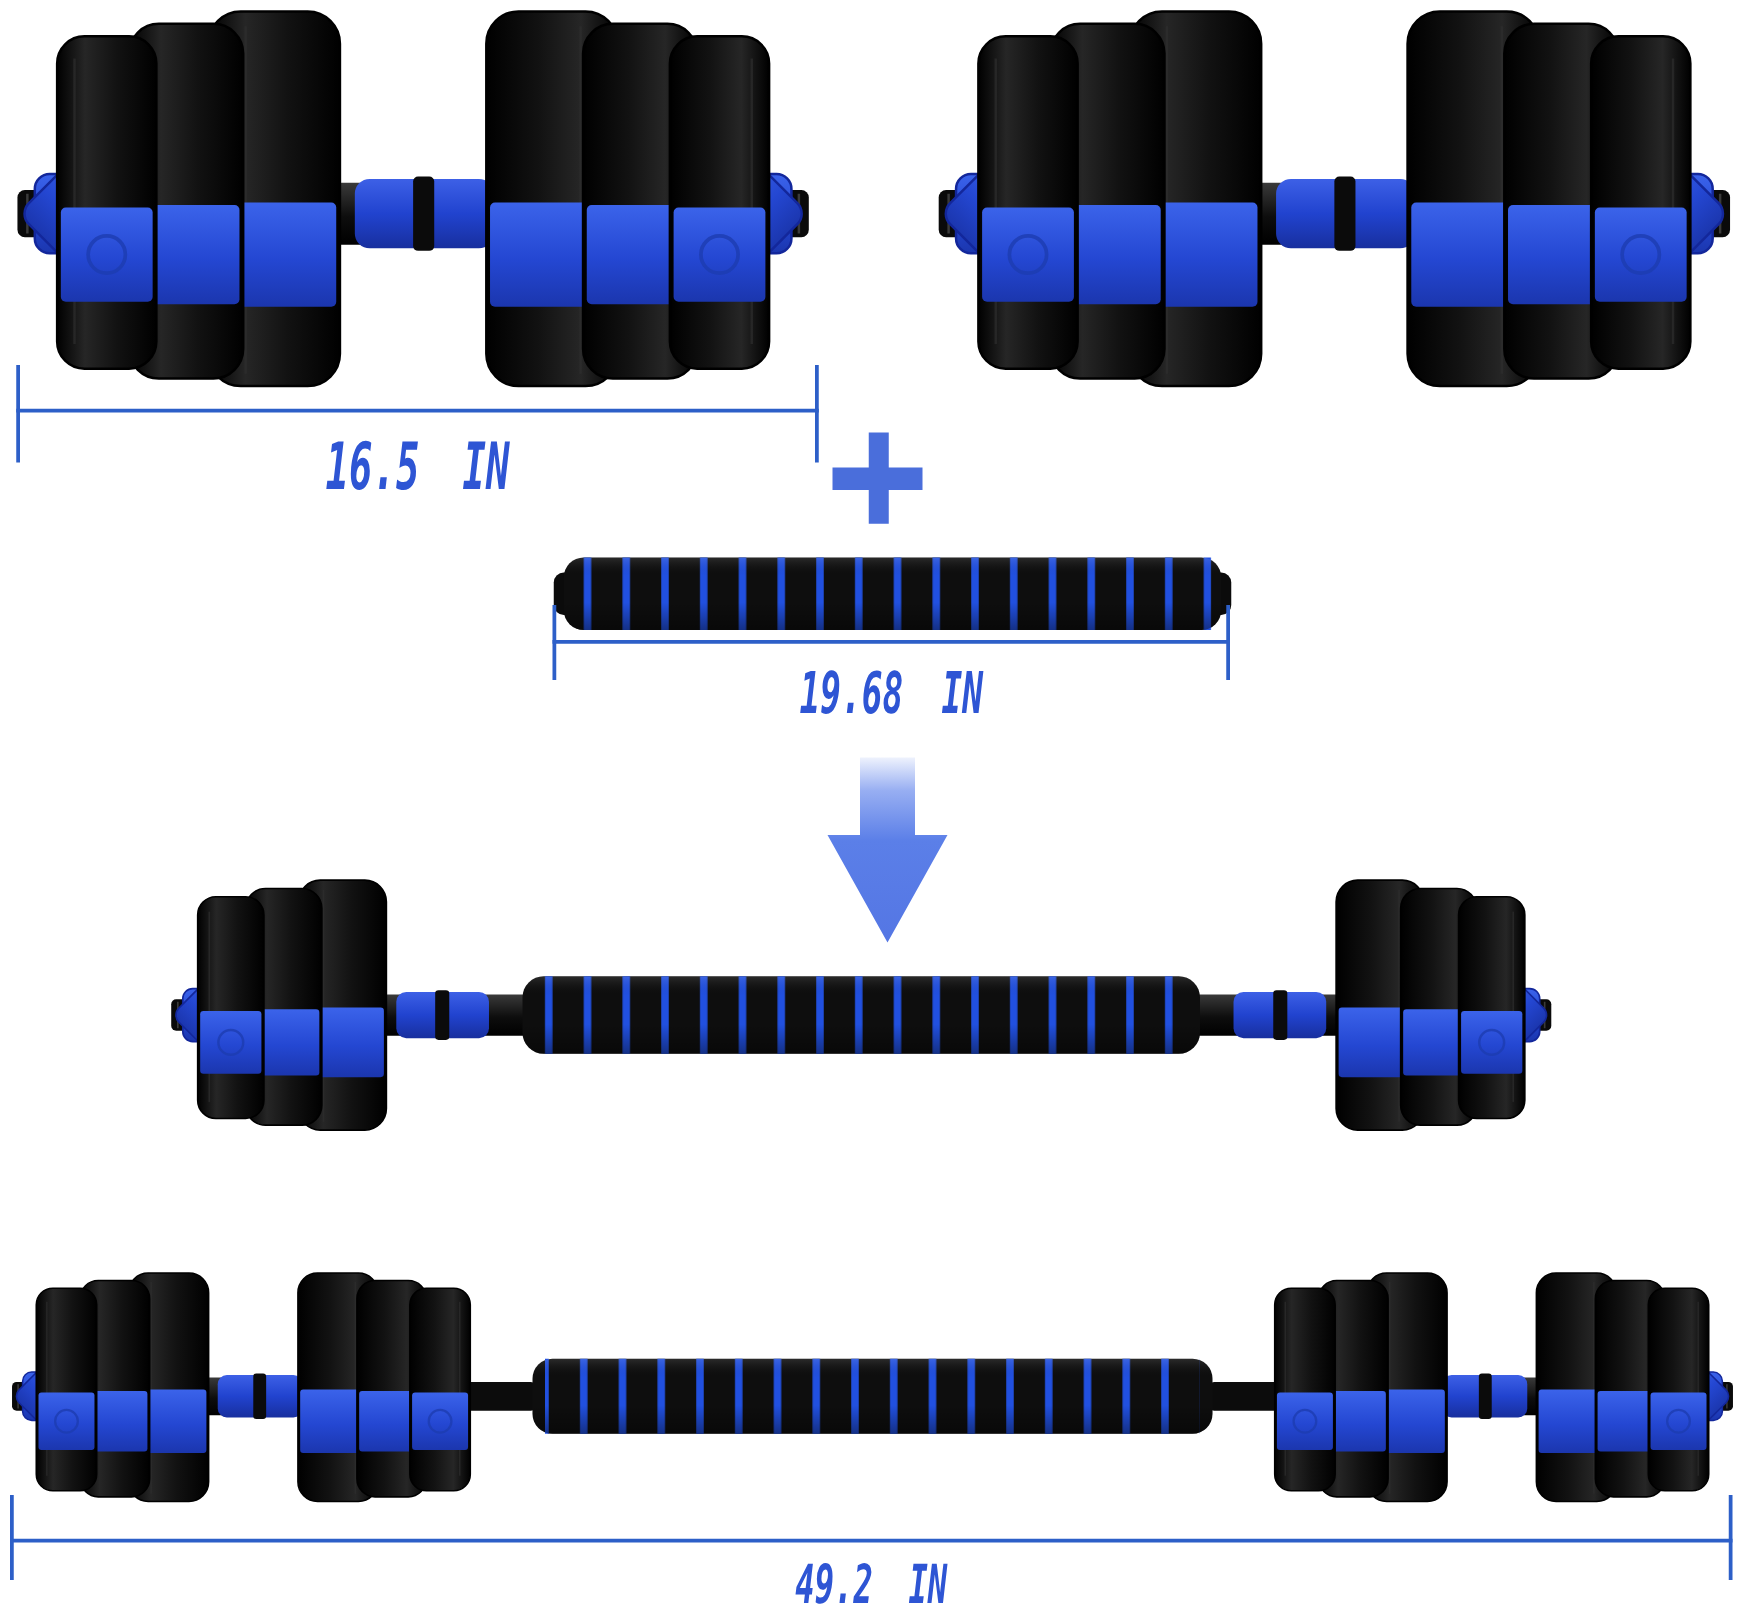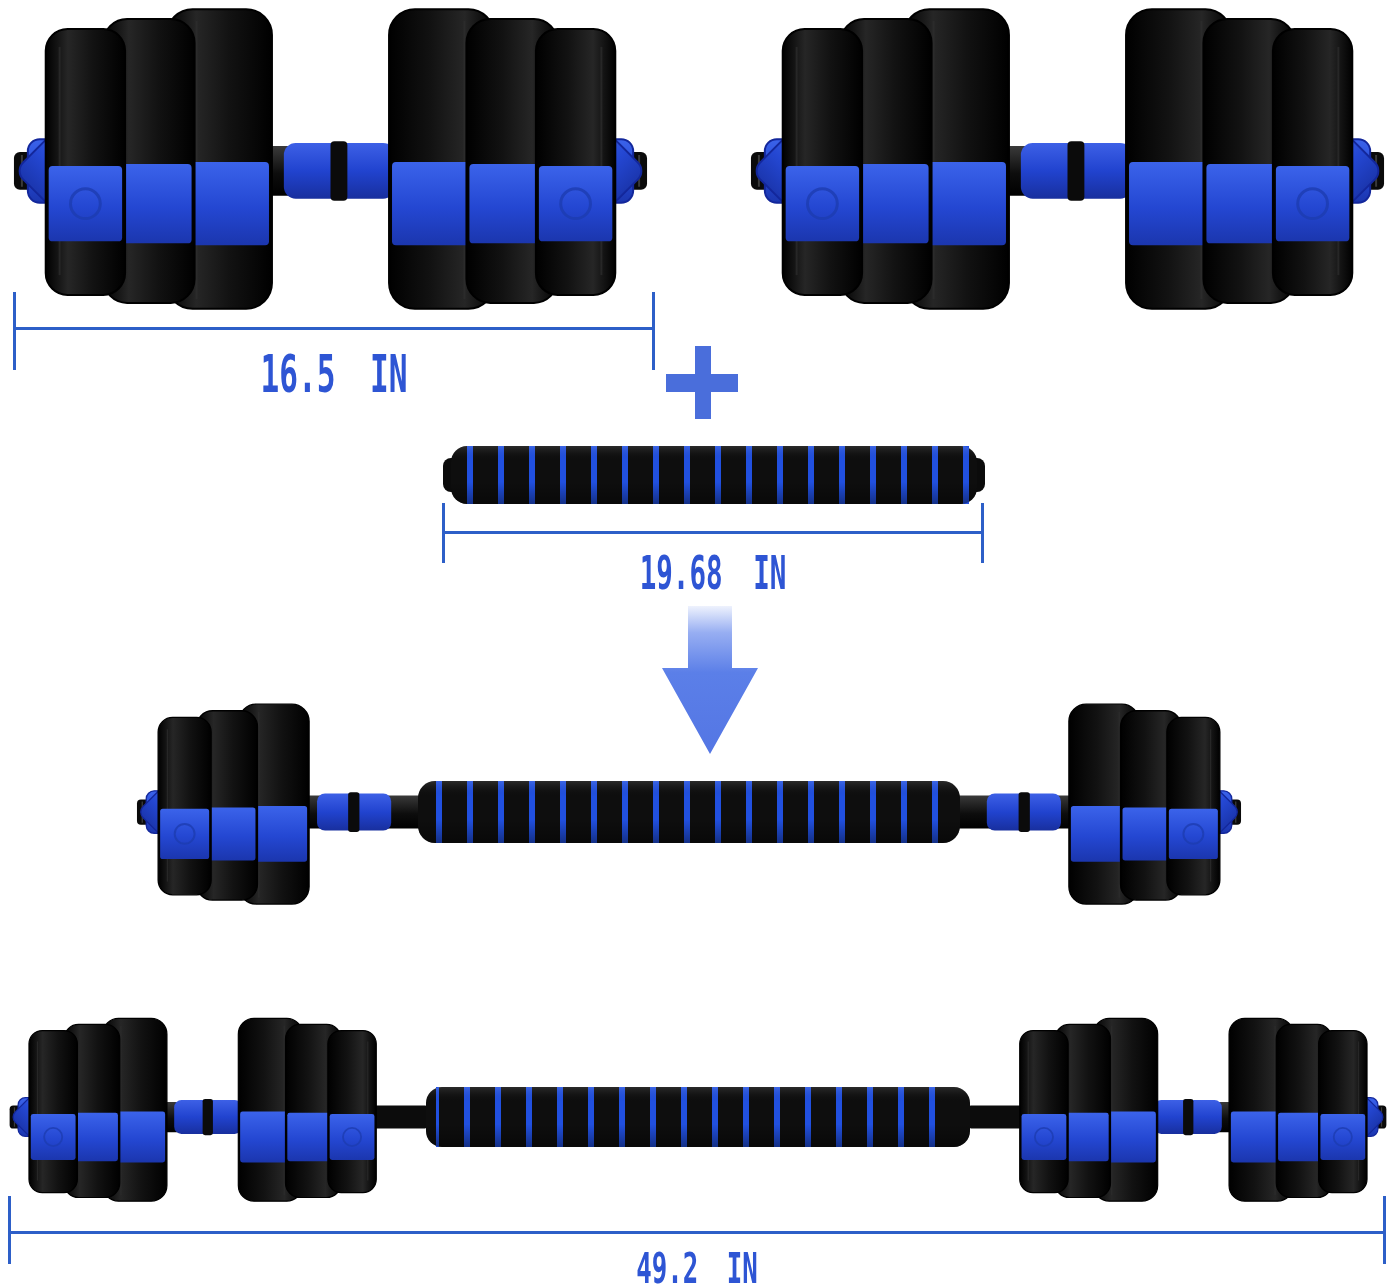--- a/index.html
+++ b/index.html
@@ -1,19 +1,19 @@
 <!DOCTYPE html>
 <html><head>
 <meta charset="utf-8">
 <title></title>
 <style>
   html,body{margin:0;padding:0;background:#fff;}
   .canvas{
     position:relative;width:1396px;height:1288px;background:#ffffff;
-    overflow:hidden;font-family:"Liberation Sans",sans-serif;
+    overflow:hidden;font-family:"Liberation Sans",sans-serif;font-style:italic;
   }
   .abs{position:absolute;}
   svg{display:block;overflow:visible;}
   
   .dim{position:absolute;}
   .dim .line{position:absolute;left:0;height:3px;background:#2d5fc8;}
   .dim .tick{position:absolute;top:0;width:3px;background:#2d5fc8;}
   .dim .label{
     position:absolute;left:0;width:100%;text-align:center;
     color:#2e55d4;font-family:"DejaVu Sans Mono",monospace;font-weight:800;
@@ -141,21 +141,21 @@
   <div class="abs" style="left:443px;top:446px">
     <svg width="542" height="58" viewBox="0 0 542 58">
       <rect x="0" y="12" width="20" height="34" rx="8" fill="#0b0b0b"></rect>
       <rect x="522" y="12" width="20" height="34" rx="8" fill="#0b0b0b"></rect>
       <rect x="8" y="0" width="526" height="58" rx="16" fill="#0e0e0e"></rect>
       <rect x="16" y="0" width="510" height="58" fill="url(#foamRings)"></rect>
       <rect x="8" y="0" width="526" height="58" rx="16" fill="url(#foamShade)"></rect>
     </svg>
   </div>
 
-  <div class="dim" style="left:442px;top:503px;width:542px;height:110px">
+  <div class="dim" style="left:442px;top:484px;width:542px;height:110px">
     <div class="line" style="top:28px;width:542px"></div>
     <div class="tick" style="left:0;height:60px"></div>
     <div class="tick" style="left:539px;height:60px"></div>
     <div class="label" style="top:43px;font-size:46px">19.68 IN</div>
   </div>
 
   <div class="abs" style="left:662px;top:606px">
     <svg width="96" height="150" viewBox="0 0 96 150">
       <path d="M26 0 H70 V62 H96 L48 148 L0 62 H26 Z" fill="url(#arrowV)"></path>
     </svg>

